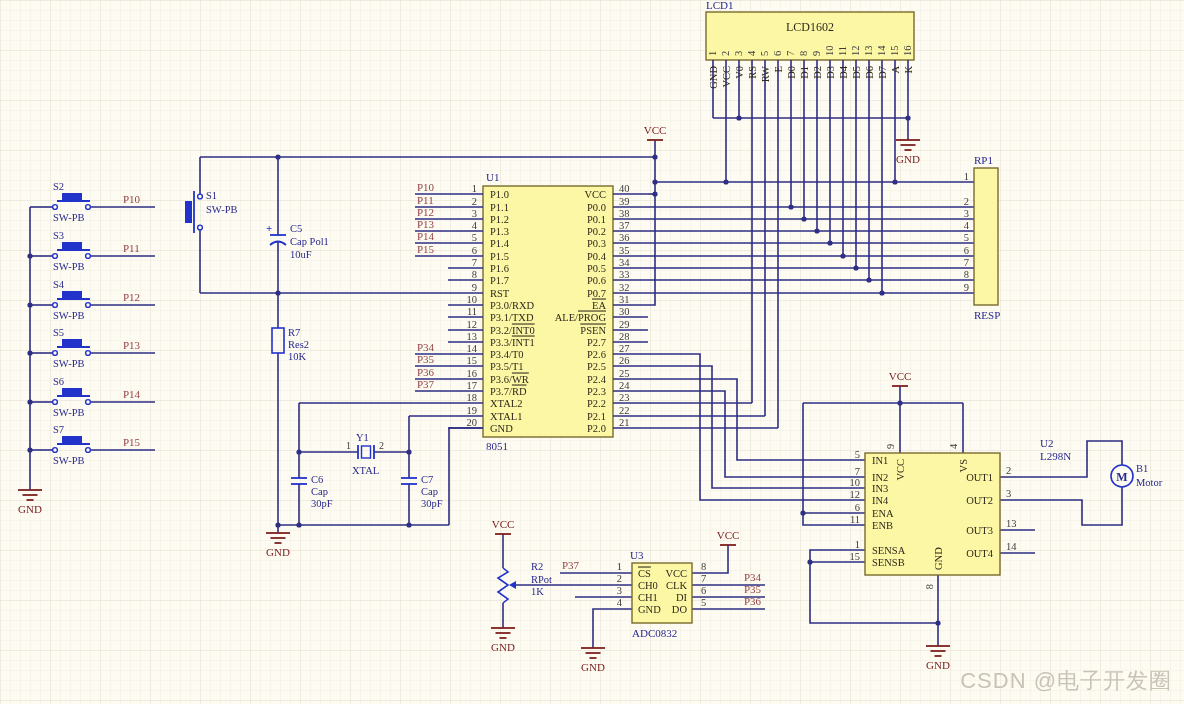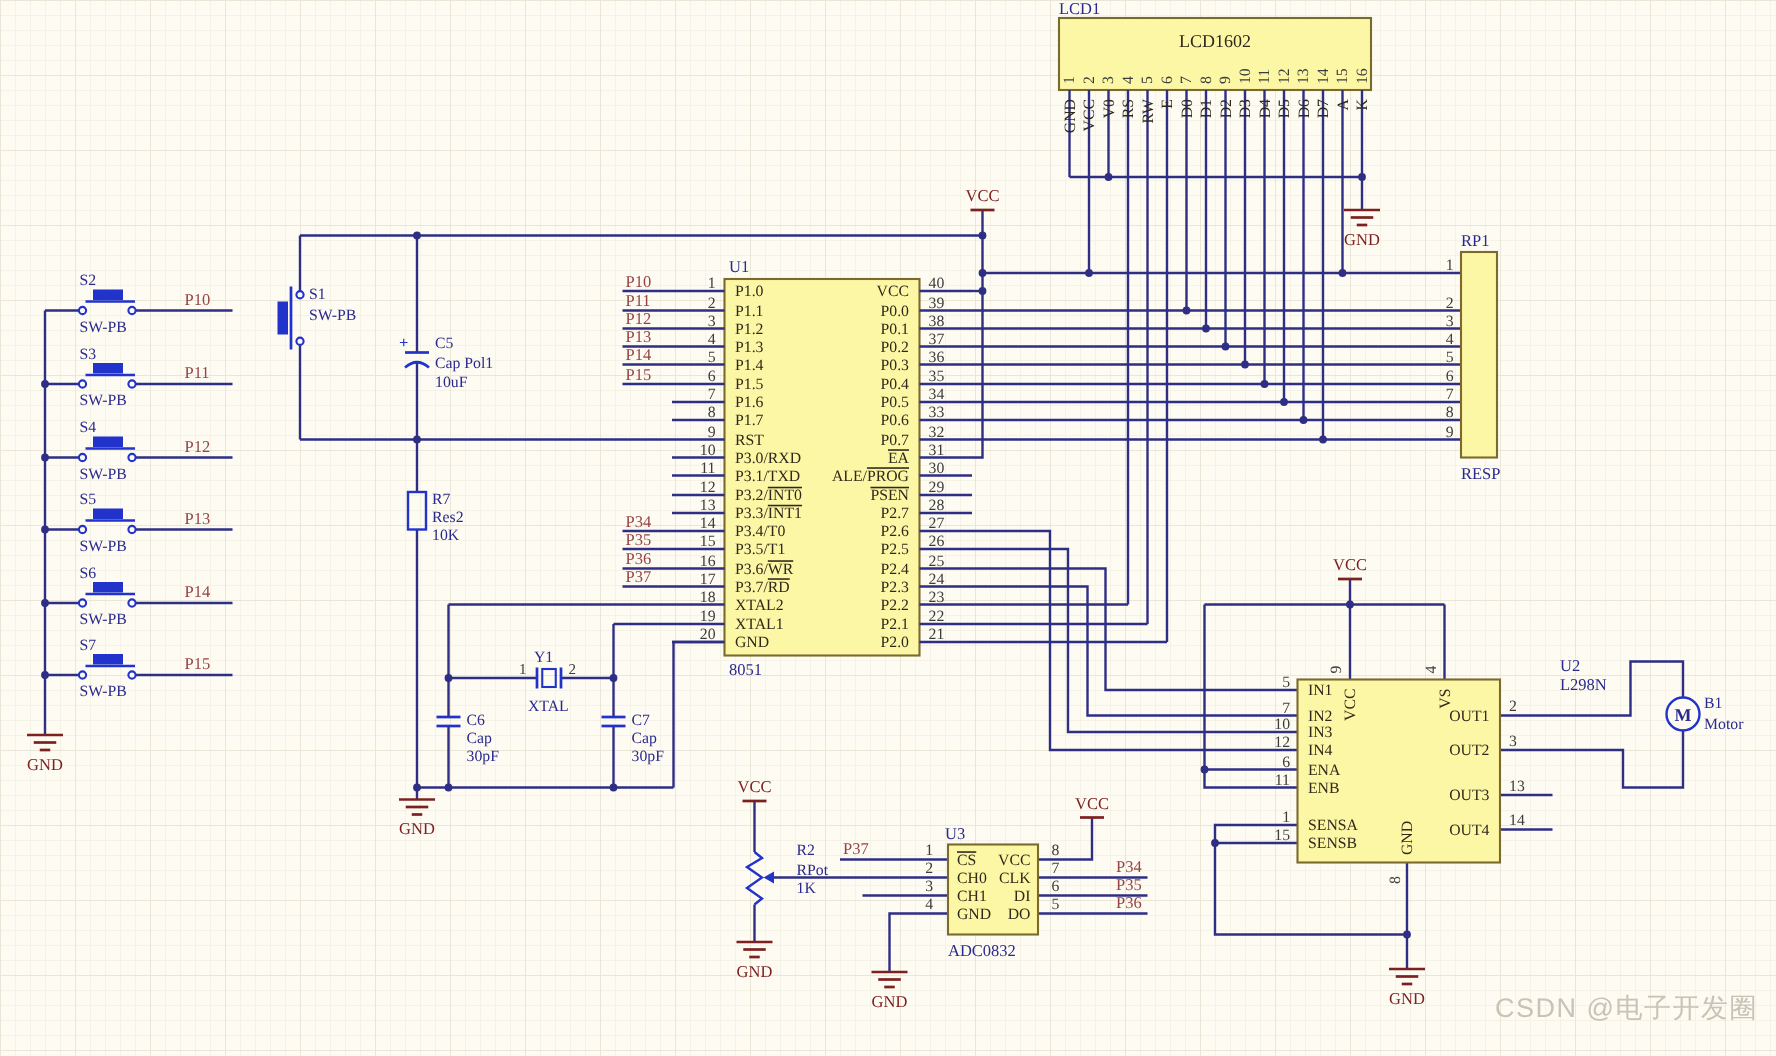--- a/index.html
+++ b/index.html
@@ -1,20 +1,20 @@
 <!DOCTYPE html>
 <html><head>
 <meta charset="utf-8">
 <style>
   html,body{margin:0;padding:0;width:1184px;height:704px;overflow:hidden;background:#fdfbf2;}
   .stage{position:relative;width:1184px;height:704px;}
   svg text{font-family:"Liberation Serif","DejaVu Serif",serif;}
   .ov{text-decoration:overline;}
-  .watermark{position:absolute;right:12px;bottom:20px;font-family:"Liberation Sans","DejaVu Sans",sans-serif;
-             font-size:18px;color:#c9c3b6;letter-spacing:1px;pointer-events:none;}
+  .watermark{position:absolute;right:12px;bottom:8px;font-family:"Liberation Sans","DejaVu Sans",sans-serif;
+             font-size:22px;color:#c9c3b6;letter-spacing:1px;pointer-events:none;}
 </style>
 </head>
 <body>
 
 <div class="stage">
   <svg id="schematic" width="1184" height="704" viewBox="0 0 1184 704">
     <defs>
       <pattern id="g10" width="10" height="10" patternUnits="userSpaceOnUse">
         <path d="M10 0H0V10" fill="none" stroke="#f2efe2" stroke-width="1"></path>
       </pattern>

